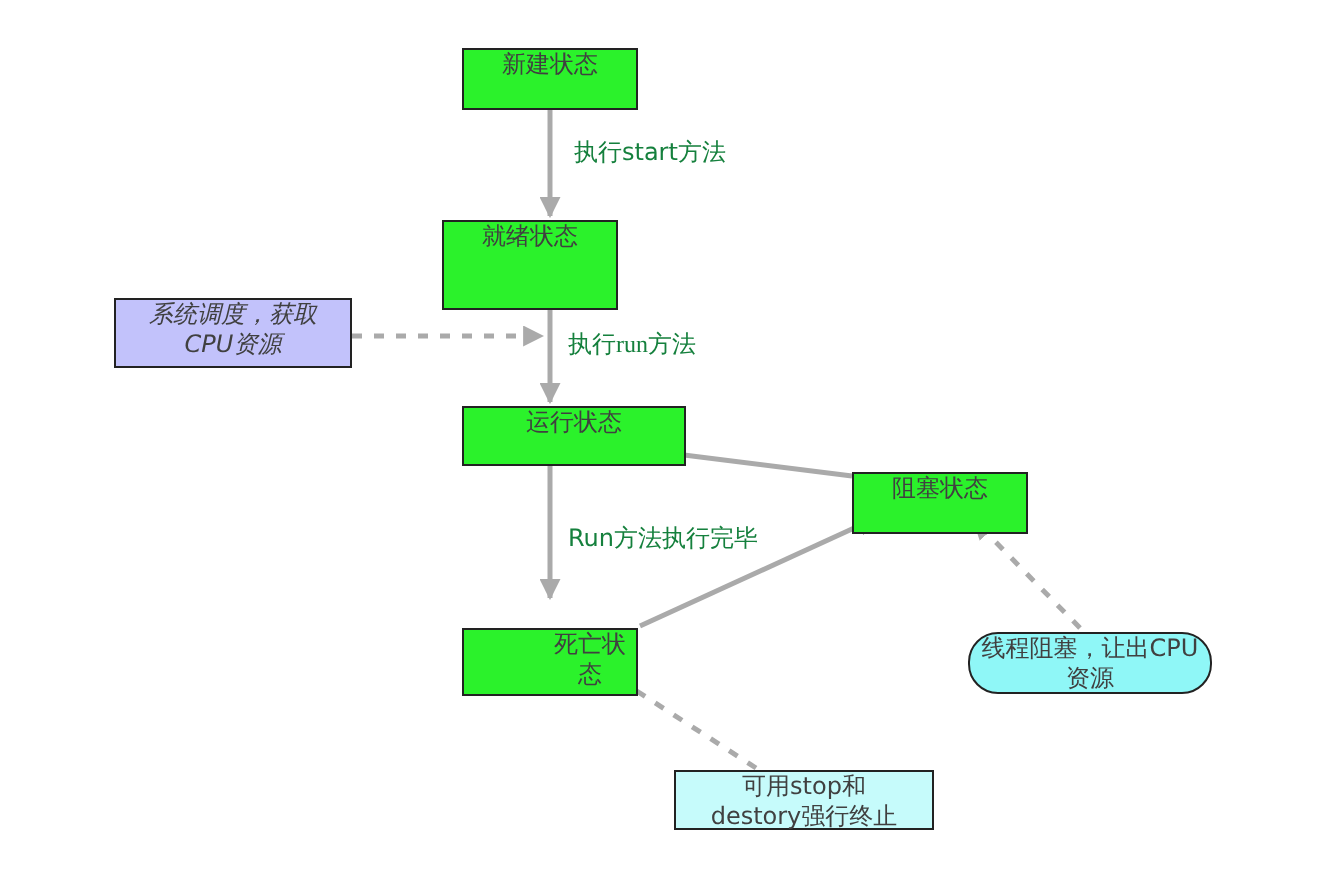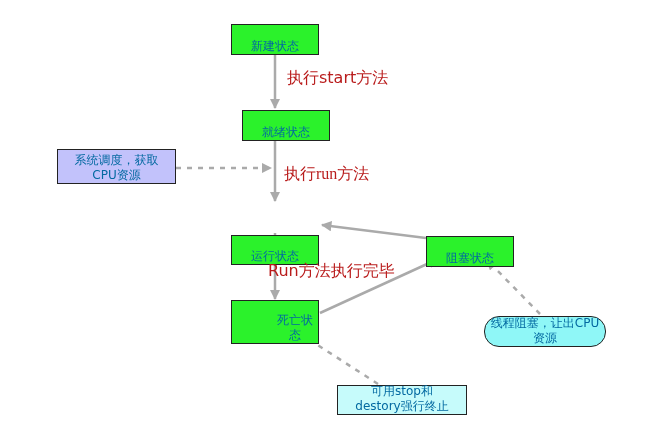--- a/index.html
+++ b/index.html
@@ -1,26 +1,26 @@
 <!DOCTYPE html>
 <html><head>
 <meta charset="utf-8">
 <style>
   html, body { margin: 0; padding: 0; background: #ffffff; }
   body { width: 660px; height: 436px; position: relative; overflow: hidden;
          font-family: "DejaVu Sans", "Liberation Sans", sans-serif; }
   svg.edges { position: absolute; left: 0; top: 0; width: 660px; height: 436px; }
   .node { position: absolute; box-sizing: border-box; border: 1px solid #222;
-          display: flex; align-items: flex-end; justify-content: center; text-align: center;
-          font-size: 12px; line-height: 15px; color: #0369a1; }
+          display: flex; align-items: flex-start; justify-content: center; text-align: center;
+          font-size: 12px; line-height: 15px; color: #404040; }
   .state { background: #2bf22b; }
-  .note-purple { background: #c2c2fb; }
+  .note-purple { background: #c2c2fb; font-style: italic; }
   .note-cyan { background: #8ff7f7; }
   .note-lightcyan { background: #c6fbfb; }
-  .label { position: absolute; font-size: 16px; color: #b91c1c; white-space: nowrap; }
+  .label { position: absolute; font-size: 12px; color: #15803d; white-space: nowrap; }
 </style>
 </head>
 <body>
 
 <svg class="edges">
   <defs>
     <marker id="ah" viewBox="0 0 10 10" refX="9" refY="5" markerWidth="4.2" markerHeight="4.2" orient="auto">
       <path d="M0,0 L10,5 L0,10 z" fill="#aaaaaa"></path>
     </marker>
   </defs>
@@ -38,38 +38,38 @@
   <line x1="176" y1="168" x2="271" y2="168" stroke="#aaaaaa" stroke-width="2.5" stroke-dasharray="5,6" marker-end="url(#ah)"></line>
 
   <line x1="540" y1="314" x2="487" y2="260" stroke="#aaaaaa" stroke-width="2.5" stroke-dasharray="5,6" marker-end="url(#ah)"></line>
 
   <line x1="378" y1="384" x2="299" y2="333" stroke="#aaaaaa" stroke-width="2.5" stroke-dasharray="5,6" marker-end="url(#ah)"></line>
 </svg>
 
 <div class="node state" style="left:231px;top:24px;width:88px;height:31px;">
   <span>新建状态</span>
 </div>
-<div class="node state" style="left:242px;top:110px;width:88px;height:31px;">
+<div class="node state" style="left:221px;top:110px;width:88px;height:45px;">
   <span>就绪状态</span>
 </div>
-<div class="node state" style="left:231px;top:203px;width:88px;height:30px;margin-top:32px;">
+<div class="node state" style="left:231px;top:203px;width:112px;height:30px;">
   <span>运行状态</span>
 </div>
 <div class="node state" style="left:426px;top:236px;width:88px;height:31px;">
   <span>阻塞状态</span>
 </div>
-<div class="node state" style="left:231px;top:300px;width:88px;height:44px;padding-left:40px;">
+<div class="node state" style="left:231px;top:314px;width:88px;height:34px;padding-left:40px;">
   <span>死亡状态</span>
 </div>
 
 <div class="node note-purple" style="left:57px;top:149px;width:119px;height:35px;padding:0 8px;">
   <span>系统调度，获取CPU资源</span>
 </div>
 <div class="node note-cyan" style="left:484px;top:316px;width:122px;height:31px;padding:0 2px;border-radius:15px;">
   <span>线程阻塞，让出CPU资源</span>
 </div>
 <div class="node note-lightcyan" style="left:337px;top:385px;width:130px;height:30px;padding:0 14px;">
   <span>可用stop和destory强行终止</span>
 </div>
 
 <div class="label" style="left:287px;top:68px;">执行start方法</div>
 <div class="label" style="left:284px;top:164px;font-family:Liberation Serif, serif;">执行run方法</div>
-<div class="label" style="left:268px;top:261px;text-align:center;">Run方法执行完毕</div>
+<div class="label" style="left:284px;top:261px;text-align:center;">Run方法执行完毕</div>
 
 </body></html>

